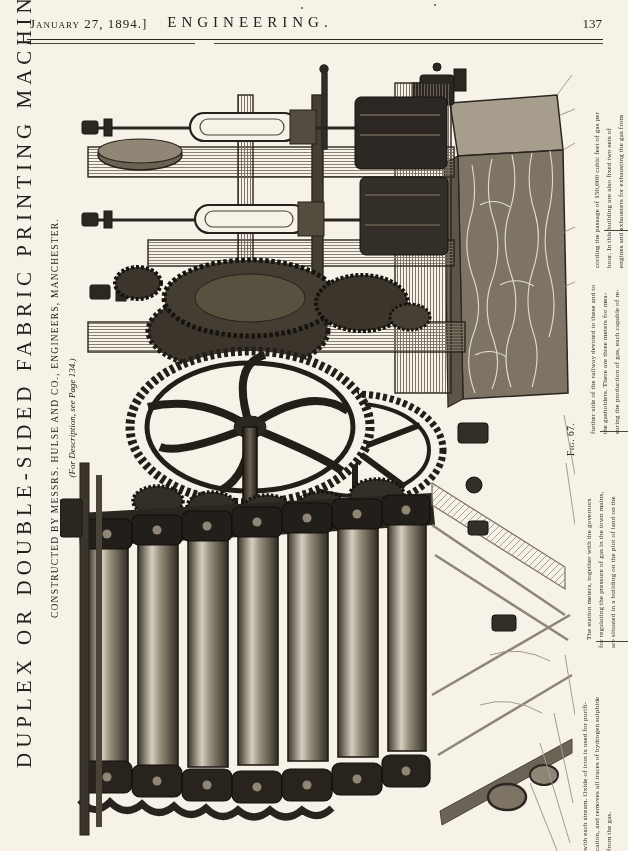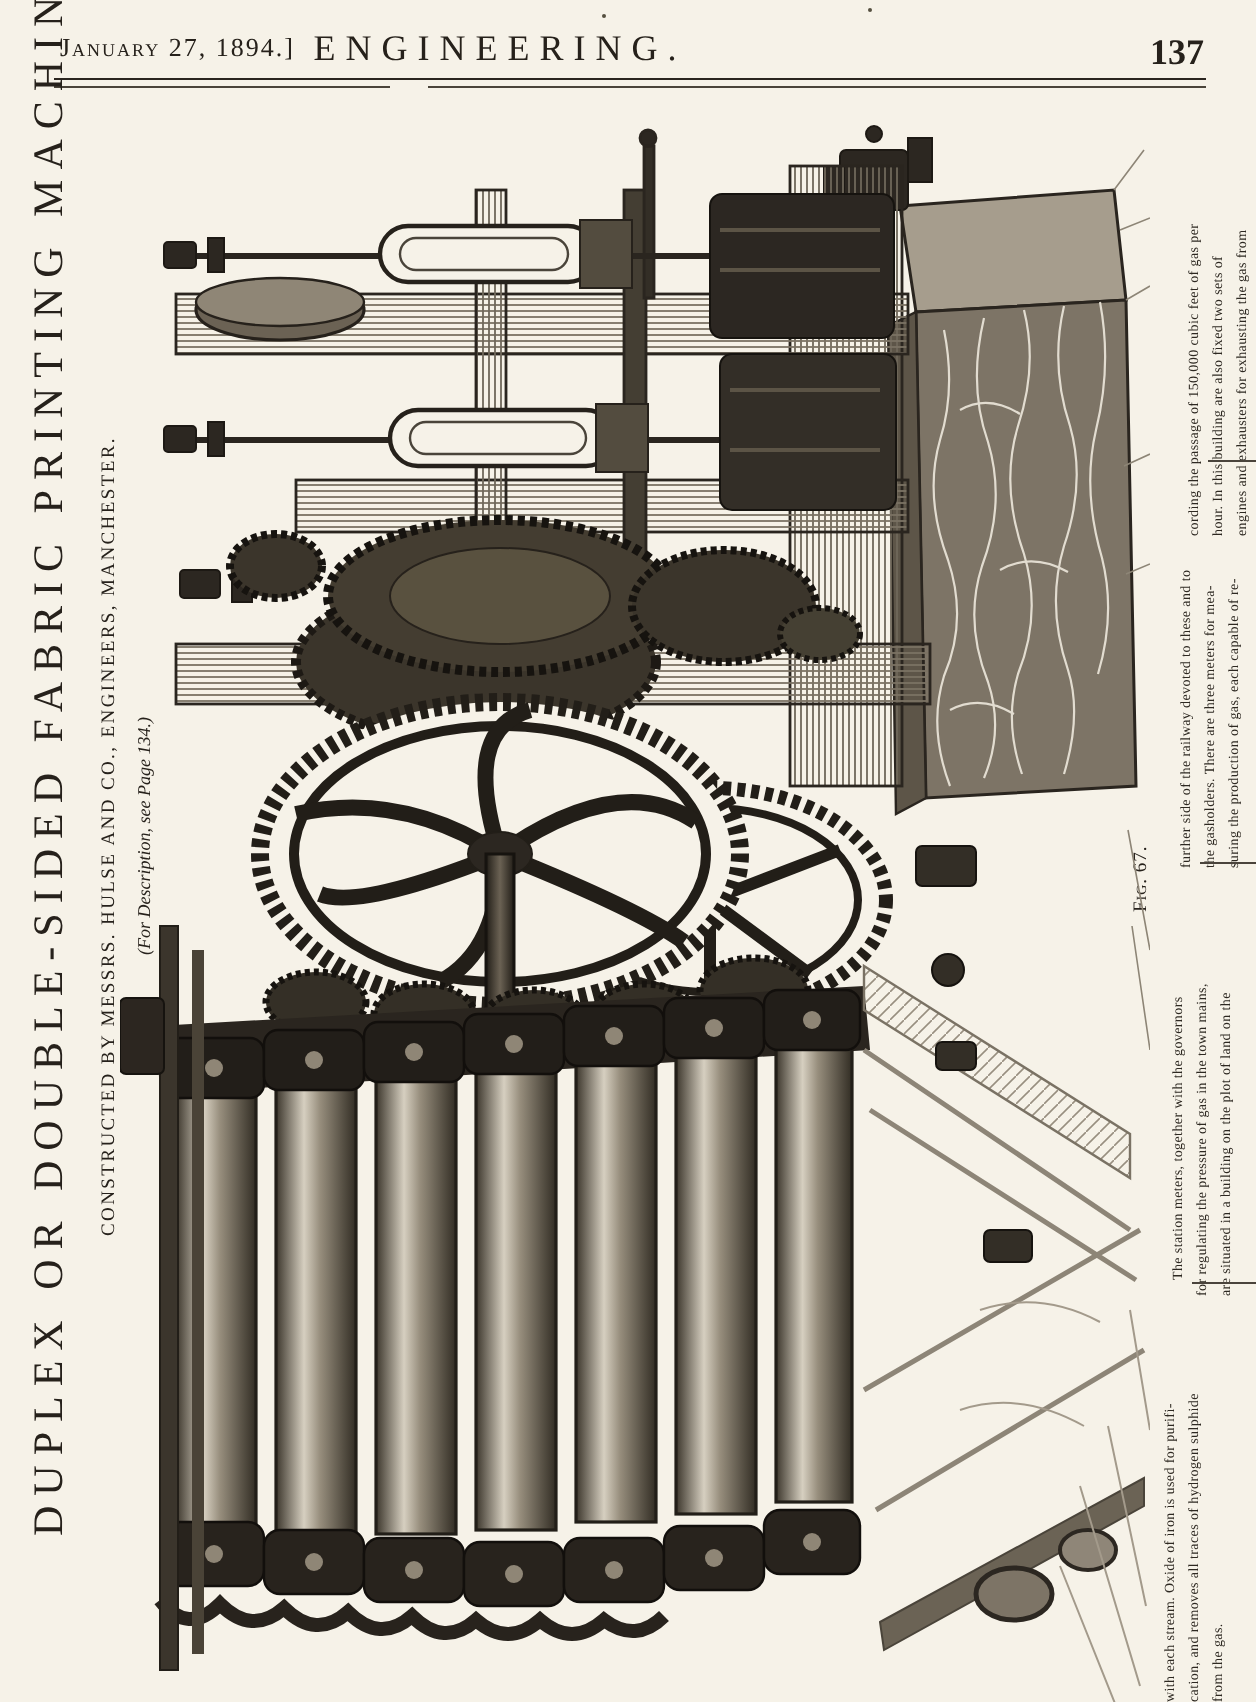--- a/index.html
+++ b/index.html
@@ -5,22 +5,22 @@
   html,body{margin:0;padding:0;}
   body{
     width:628px;height:851px;position:relative;overflow:hidden;
     background:#f6f2e8;
     font-family:"Liberation Serif","DejaVu Serif",serif;
     color:#26211b;
   }
   
   .header{position:absolute;left:0;top:0;width:628px;height:48px;}
   .hdr-left{position:absolute;left:30px;top:16px;font-size:13px;font-variant:small-caps;letter-spacing:1px;}
-  .hdr-center{position:absolute;left:0;top:14px;width:500px;text-align:center;font-size:18px;letter-spacing:5px;}
-  .hdr-right{position:absolute;right:26px;top:16px;font-size:18px;font-weight:bold;}
+  .hdr-center{position:absolute;left:0;top:14px;width:500px;text-align:center;font-size:15px;letter-spacing:5px;}
+  .hdr-right{position:absolute;right:26px;top:16px;font-size:13px;}
   .rule1{position:absolute;left:27px;top:39px;width:576px;border-top:1.8px solid #2a251f;}
   .rule2a{position:absolute;left:27px;top:43px;width:168px;border-top:1px solid #4a443a;}
   .rule2b{position:absolute;left:214px;top:43px;width:389px;border-top:1px solid #4a443a;}
   .speck{position:absolute;width:2px;height:2px;background:#55503f;border-radius:50%;}
   
   .rot{position:absolute;transform:rotate(-90deg);transform-origin:0 0;}
   .title-block{width:700px;text-align:center;}
   .main-title{font-size:21px;letter-spacing:5px;white-space:nowrap;}
   .sub-title{font-size:9.5px;letter-spacing:1.2px;margin-top:13px;white-space:nowrap;}
   .desc-note{font-size:9px;font-style:italic;margin-top:7px;white-space:nowrap;}

